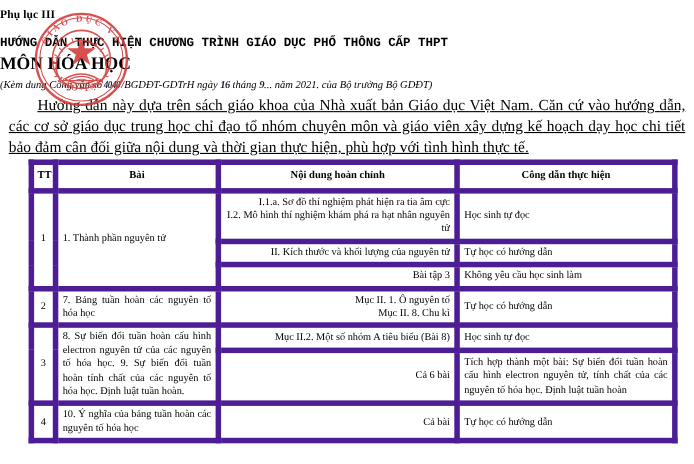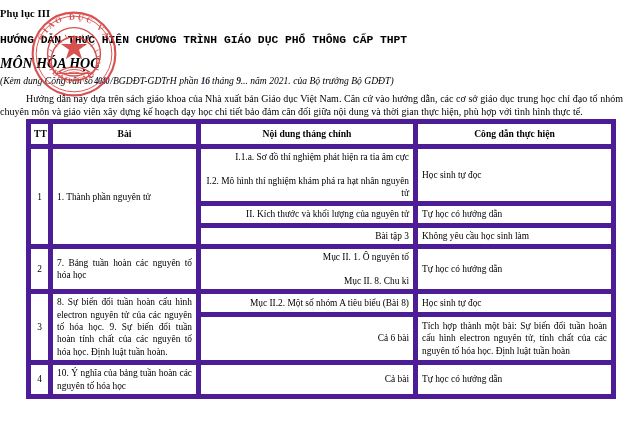--- a/index.html
+++ b/index.html
@@ -36,25 +36,24 @@
   }
   .hdr-title {
     font-size: 11.4px;
     font-weight: bold;
     line-height: 1.3;
     letter-spacing: -0.05px;
     margin-top: 13px;
     font-family: Liberation Mono, monospace;
   }
   .hdr-subject {
-    font-size: 14px;
+    font-size: 16px;
     font-weight: bold;
     line-height: 1.3;
-    margin-top: 7px;
-    font-style: italic;
+    margin-top: 1px;
   }
   .hdr-ref {
     font-size: 9.6px;
     font-style: italic;
     line-height: 1.3;
     margin-top: 2px;
   }
   .hw {
     font-family: "Liberation Serif", serif;
     font-style: italic;
@@ -62,26 +61,27 @@
     color: #1d1d3a;
     letter-spacing: -0.4px;
   }
   .hw-num {
     display: inline-block;
     transform: scaleX(0.85);
   }
 
   
   .intro {
-    font-size: 10px;
+    font-size: 14px;
     line-height: 1.35;
     text-align: justify;
     text-justify: inter-word;
-    margin: 4px 8px 0 0;
+    margin: 4px 8px 0 8px;
     text-indent: 26px;
+    text-decoration: underline;
   }
 
   
   .section-heading {
     font-size: 10px;
     font-weight: bold;
     margin: 7px 0 4px 34px;
   }
 
   
@@ -124,21 +124,21 @@
     text-align: right;
   }
   td.huong {
     vertical-align: middle;
   }
   td.huong.just {
     text-align: justify;
     text-justify: inter-word;
   }
   .cell-line { display: block; }
-  .cell-line + .cell-line { margin-top: 11px; }
+  .cell-line + .cell-line { margin-top: 0; }
 
   
   .seal {
     position: absolute;
     left: 30px;
     top: 10px;
     width: 88px;
     height: 88px;
     pointer-events: none;
     opacity: 0.88;
@@ -185,42 +185,42 @@
         <path d="M34 74 l-2 4 M41 76 l-1 4 M50 77 l0 4 M59 76 l1 4 M66 74 l2 4"></path>
       </g>
     </svg>
   </div>
 
   <div class="header">
     <div class="hdr-appendix">Phụ lục III</div>
     <div class="hdr-title">HƯỚNG DẪN THỰC HIỆN CHƯƠNG TRÌNH GIÁO DỤC PHỔ THÔNG CẤP THPT</div>
     <div class="hdr-subject">MÔN HÓA HỌC</div>
     <div class="hdr-ref">
-      <span>(Kèm dung Công văn số</span><span class="hw hw-num">4040</span><span>/BGDĐT-GDTrH phần</span>
+      <span>(Kèm dung Công văn số</span><span class="hw hw-num">4040</span><span>/BGDĐT-GDTrH ngày</span>
       <span class="hw">16</span>
       <span>tháng</span>
       <span class="hw">9</span><span>... năm 2021. của Bộ trưởng Bộ GDĐT)</span>
     </div>
   </div>
 
   <p class="intro">Hướng dẫn này dựa trên sách giáo khoa của Nhà xuất bản Giáo dục Việt Nam. Căn cứ vào hướng dẫn, các cơ sở giáo dục trung học chỉ đạo tổ nhóm chuyên môn và giáo viên xây dựng kế hoạch dạy học chi tiết bảo đảm cân đối giữa nội dung và thời gian thực hiện, phù hợp với tình hình thực tế.</p>
 
 
   <table class="adj">
     <colgroup>
       <col class="col-tt">
         <col class="col-bai">
         <col class="col-noi">
         <col class="col-huong">
     </colgroup>
     <thead>
       <tr>
         <th>TT</th>
         <th>Bài</th>
-        <th>Nội dung tháng chỉnh</th>
+        <th>Nội dung hoàn chỉnh</th>
         <th>Công dẫn thực hiện</th>
       </tr>
     </thead>
     <tbody>
         <tr>
           <td class="tt" rowspan="3">1</td>
           <td class="bai" rowspan="3">1. Thành phần nguyên tử</td>
           <td class="noi">
             <span class="cell-line">I.1.a. Sơ đồ thí nghiệm phát hiện ra tia âm cực</span>
             <span class="cell-line">I.2. Mô hình thí nghiệm khám phá ra hạt nhân nguyên tử</span>

